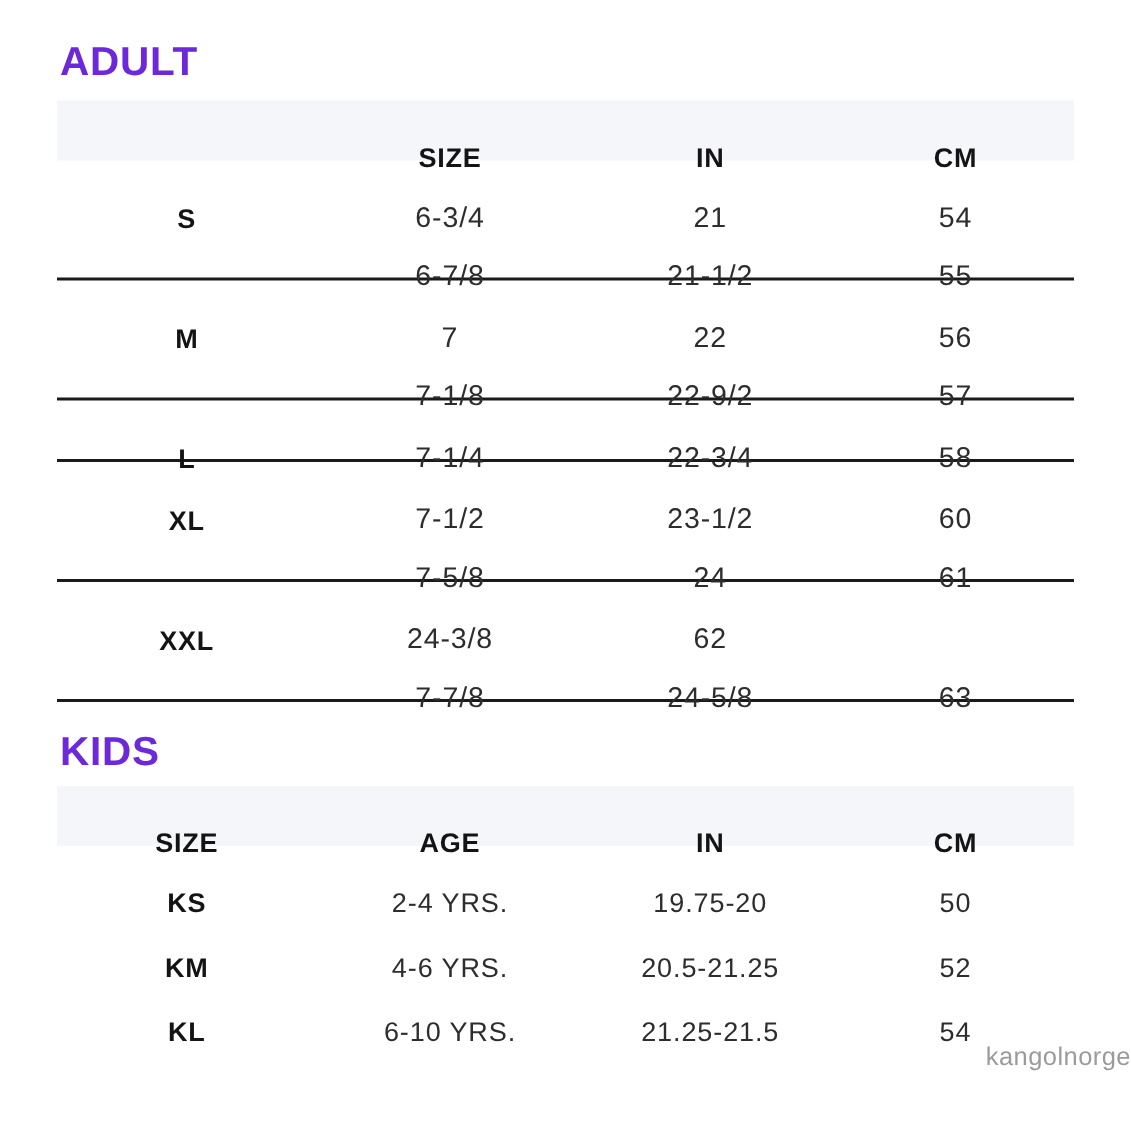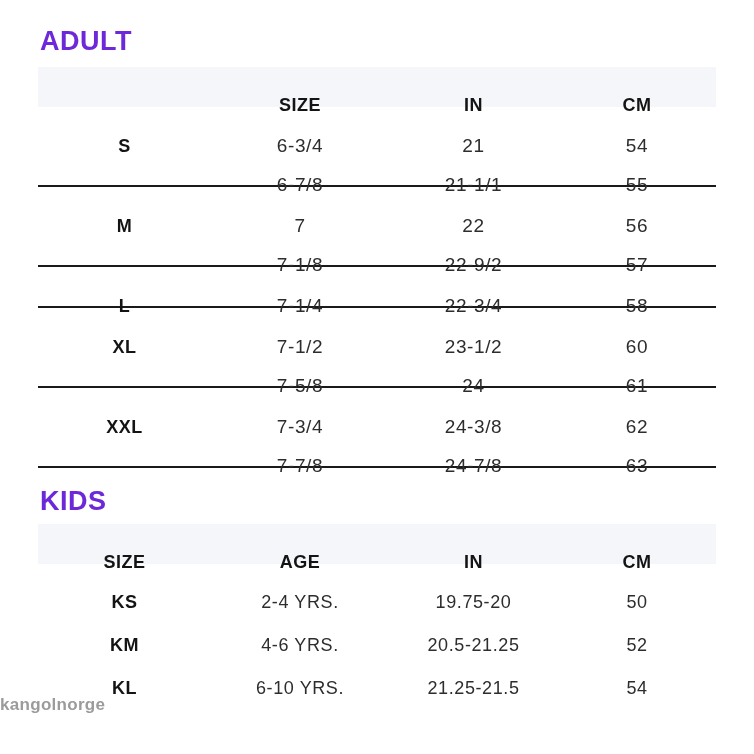--- a/index.html
+++ b/index.html
@@ -63,25 +63,24 @@
     color:var(--data-text);
   }
   .adult-table .body-row{height:39px;}
   .size-group{border-bottom:2px solid var(--rule);}
   .kids-table .body-row{height:43px;}
   .kids-table .data-cell{font-size:18px;}
   .adult-section{margin-bottom:18px;}
   .kids-title{margin-top:0;}
   .footer{
     margin-top:2px;
-    text-align:left;
+    text-align:right;
     font-size:17px;
     letter-spacing:0.3px;
     color:var(--footer-text);
-    font-weight:bold;
   }
 </style>
 </head>
 <body>
 
 <div class="page">
 
   <section class="adult-section">
     <h2 class="section-title">ADULT</h2>
     <div class="table adult-table">
@@ -95,21 +94,21 @@
           <div class="size-group">
             <div class="trow body-row">
               <div class="cell label-cell">S</div>
               <div class="cell data-cell">6-3/4</div>
               <div class="cell data-cell">21</div>
               <div class="cell data-cell">54</div>
             </div>
             <div class="trow body-row">
               <div class="cell label-cell"></div>
               <div class="cell data-cell">6-7/8</div>
-              <div class="cell data-cell">21-1/1</div>
+              <div class="cell data-cell">21-1/2</div>
               <div class="cell data-cell">55</div>
             </div>
           </div>
           <div class="size-group">
             <div class="trow body-row">
               <div class="cell label-cell">M</div>
               <div class="cell data-cell">7</div>
               <div class="cell data-cell">22</div>
               <div class="cell data-cell">56</div>
             </div>
@@ -138,28 +137,27 @@
             <div class="trow body-row">
               <div class="cell label-cell"></div>
               <div class="cell data-cell">7-5/8</div>
               <div class="cell data-cell">24</div>
               <div class="cell data-cell">61</div>
             </div>
           </div>
           <div class="size-group">
             <div class="trow body-row">
               <div class="cell label-cell">XXL</div>
-              <div class="cell data-cell">7-3/4</div>
               <div class="cell data-cell">24-3/8</div>
               <div class="cell data-cell">62</div>
             </div>
             <div class="trow body-row">
               <div class="cell label-cell"></div>
               <div class="cell data-cell">7-7/8</div>
-              <div class="cell data-cell">24-7/8</div>
+              <div class="cell data-cell">24-5/8</div>
               <div class="cell data-cell">63</div>
             </div>
           </div>
         </div>
     </div>
   </section>
 
   <section class="kids-section">
     <h2 class="section-title kids-title">KIDS</h2>
     <div class="table kids-table">

